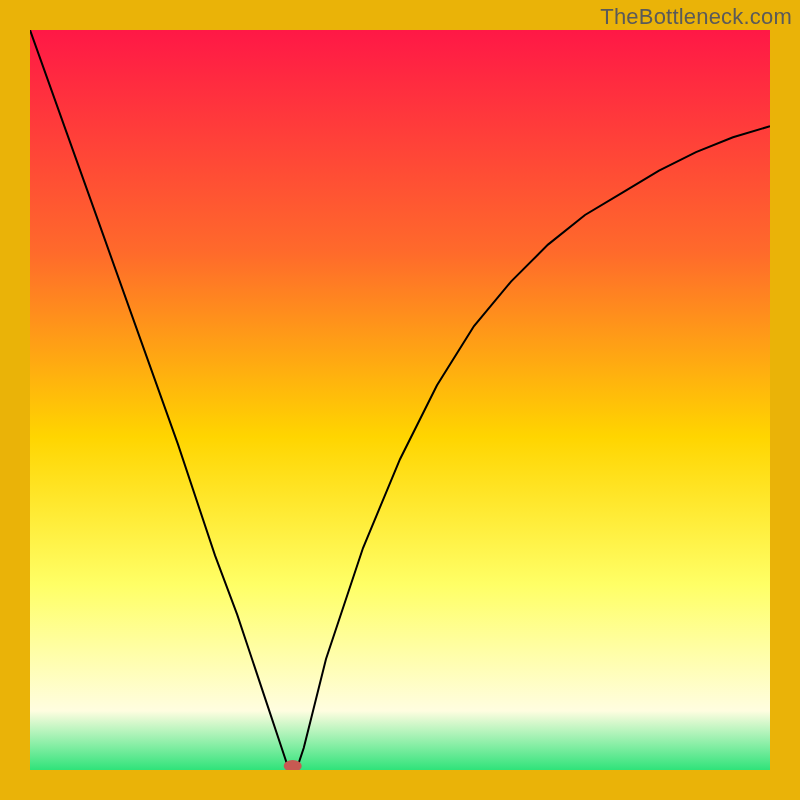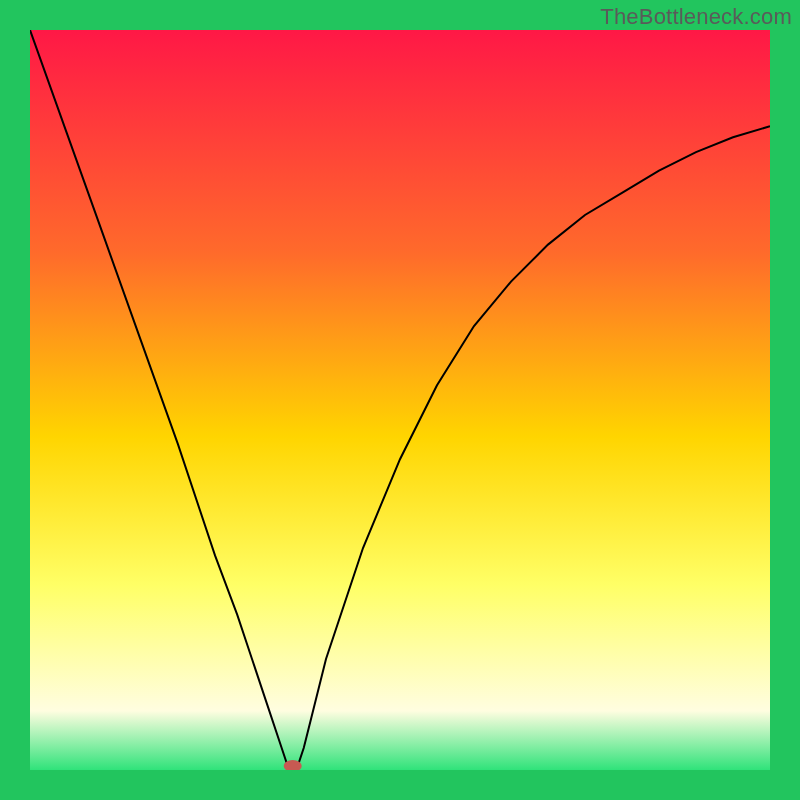--- a/index.html
+++ b/index.html
@@ -8,21 +8,21 @@
     width: 800px;
     height: 800px;
     background: #000;
     font-family: Arial, Helvetica, sans-serif;
     overflow: hidden;
   }
   .frame {
     position: relative;
     width: 800px;
     height: 800px;
-    background: #22c55e;
+    background: #eab308;
   }
   .plot-area {
     position: absolute;
     left: 30px;
     top: 30px;
     width: 740px;
     height: 740px;
   }
   .watermark {
     position: absolute;

